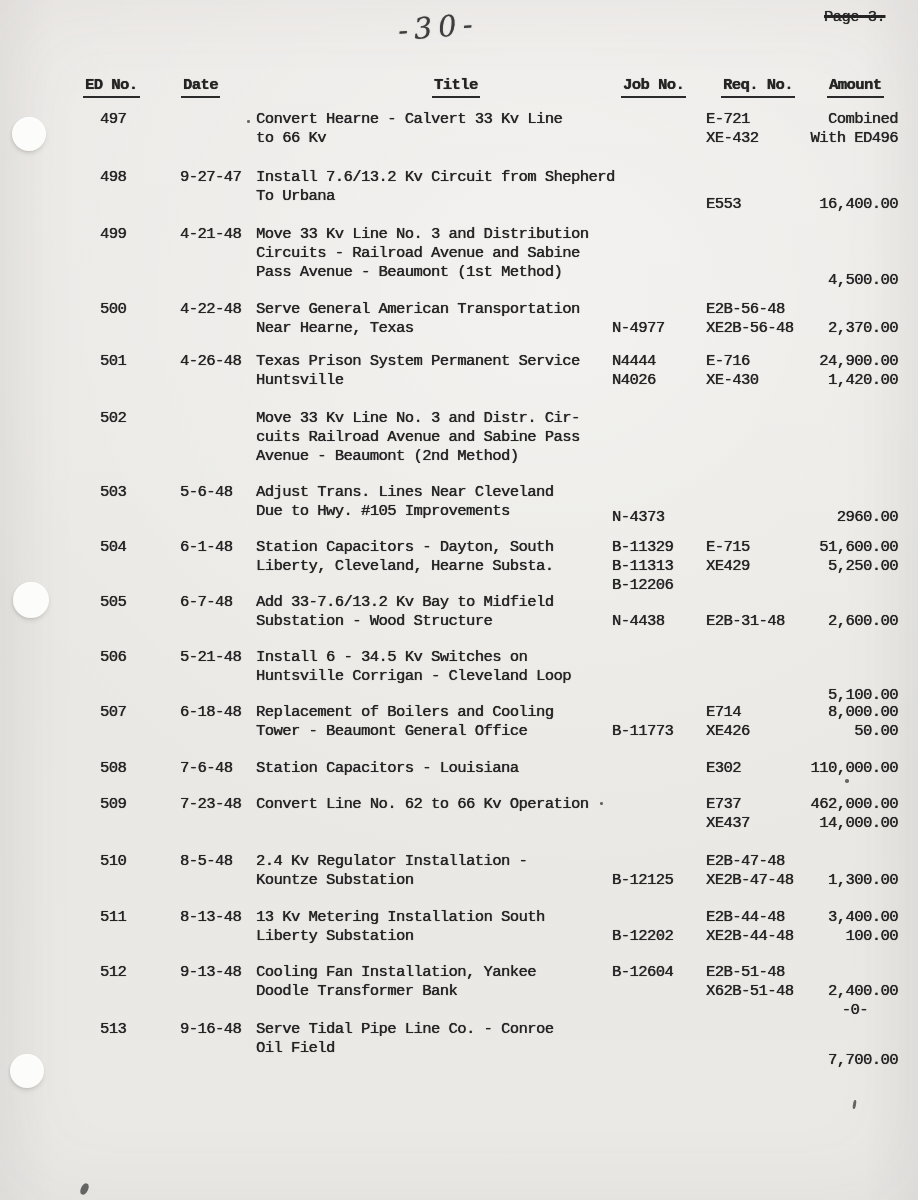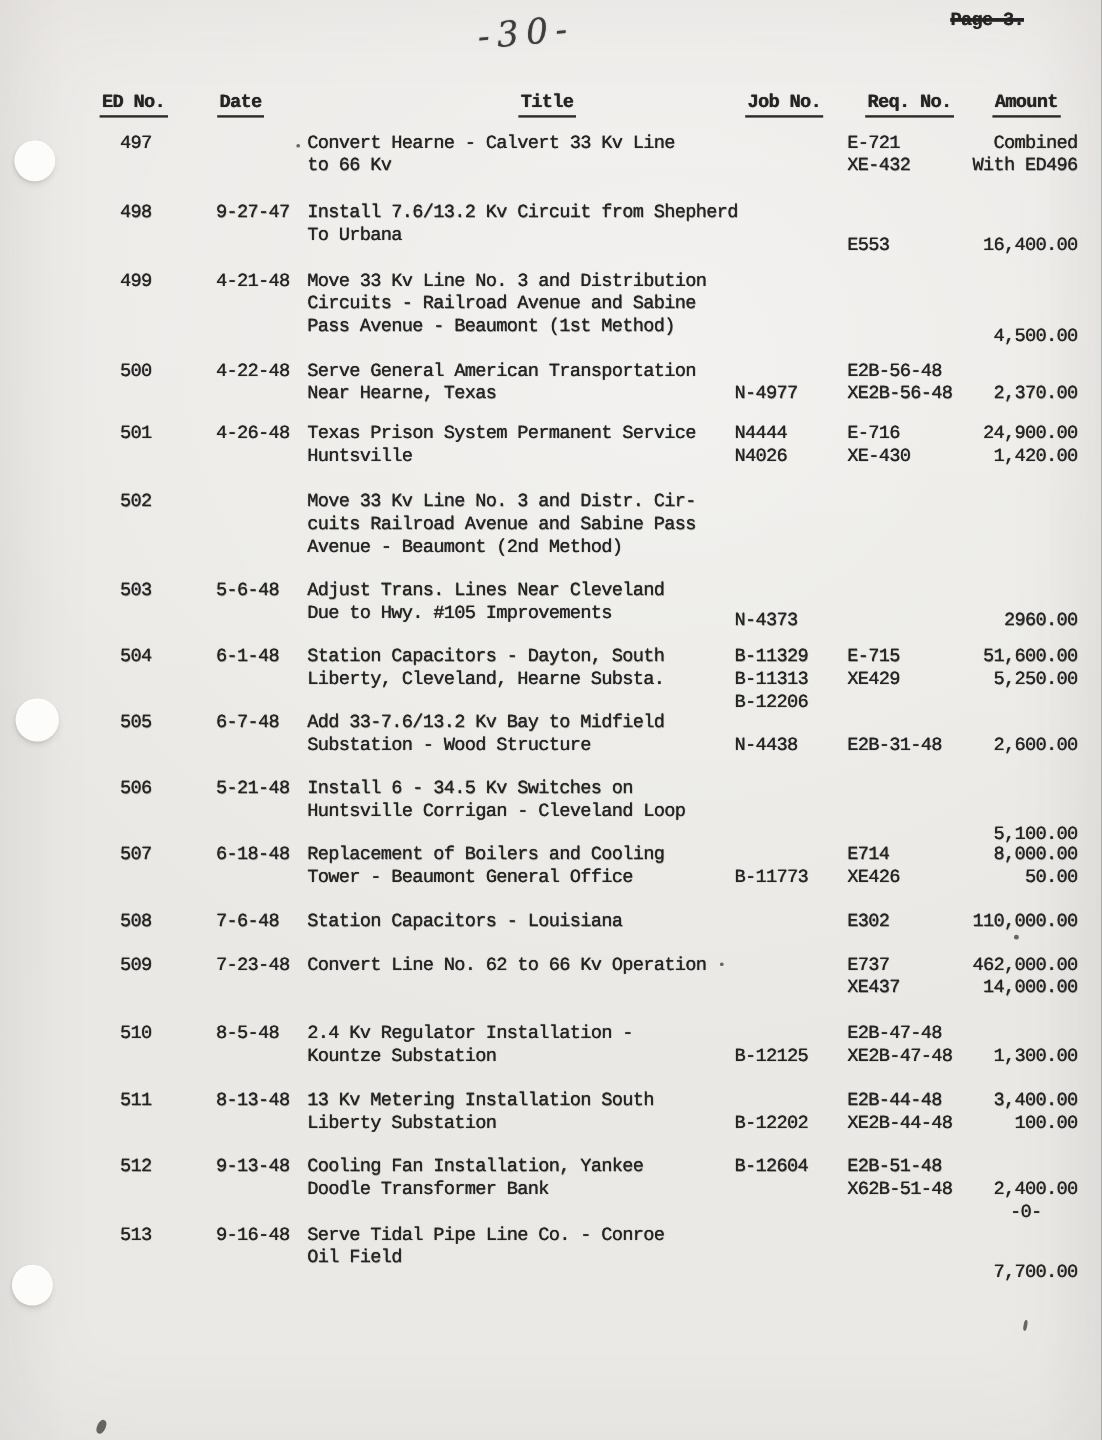--- a/index.html
+++ b/index.html
@@ -35,23 +35,23 @@
     font-style: italic;
     font-size: 29px;
     letter-spacing: 6px;
     color: #3d3d3d;
     transform: rotate(-5deg);
     text-shadow: 0 0 1px rgba(60,60,60,.55);
   }
 
   .page-label {
     position: absolute;
-    left: 792px;
+    left: 824px;
     top: 8px;
-    font-weight: bold;
+    font-weight: normal;
     font-size: 15.5px;
     letter-spacing: -0.55px;
     text-decoration: line-through;
     text-decoration-thickness: 2.5px;
     white-space: pre;
     text-shadow: 0 0 .7px rgba(25,25,25,.9);
   }
 
   #table-header { position: absolute; top: 76px; left: 0; width: 100%; height: 20px; }
   .header-label {

